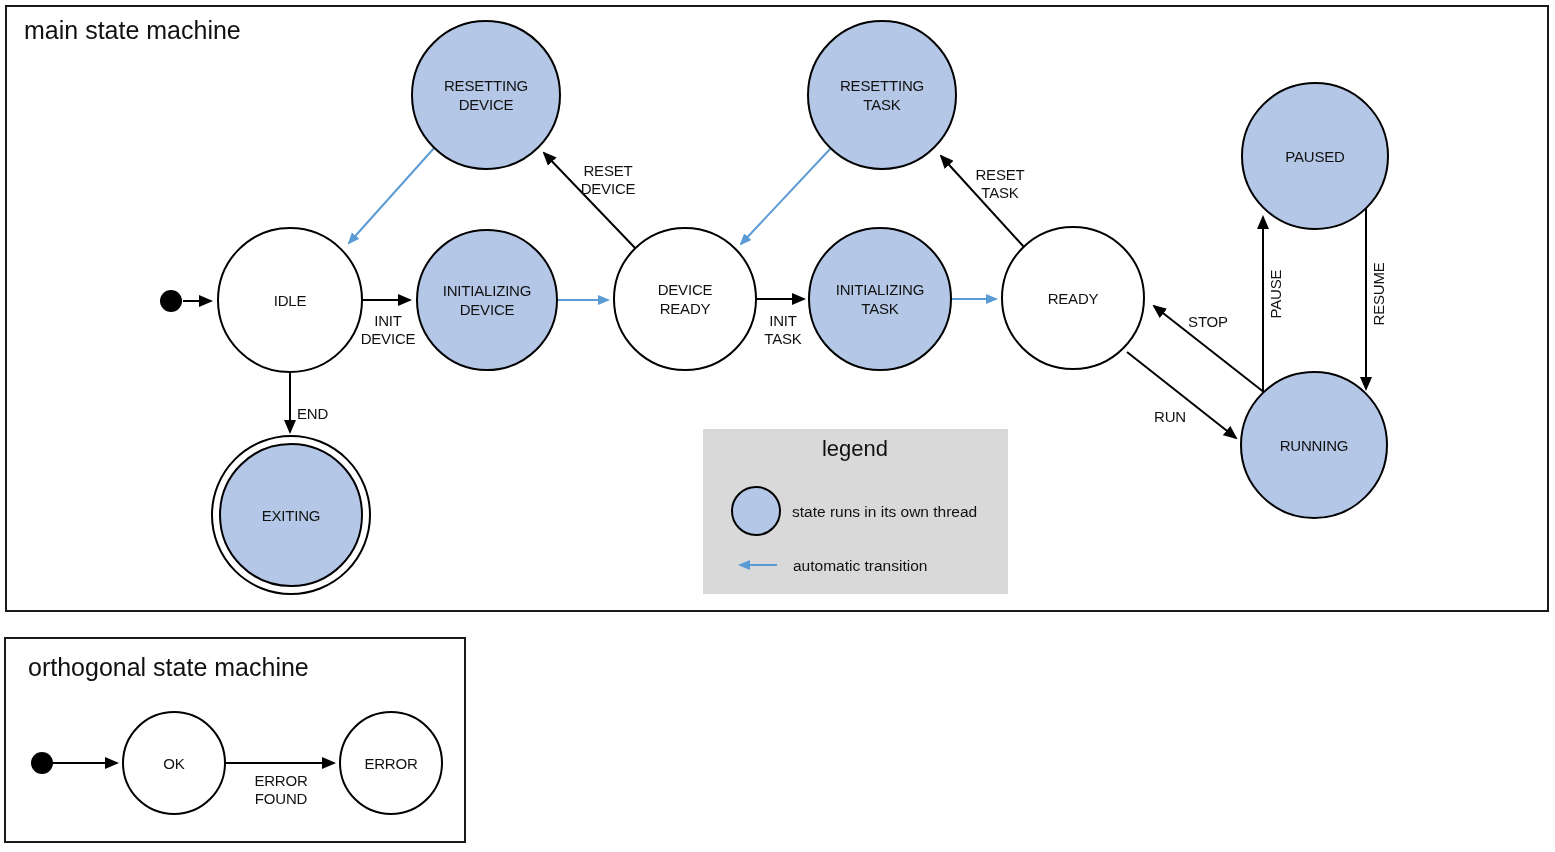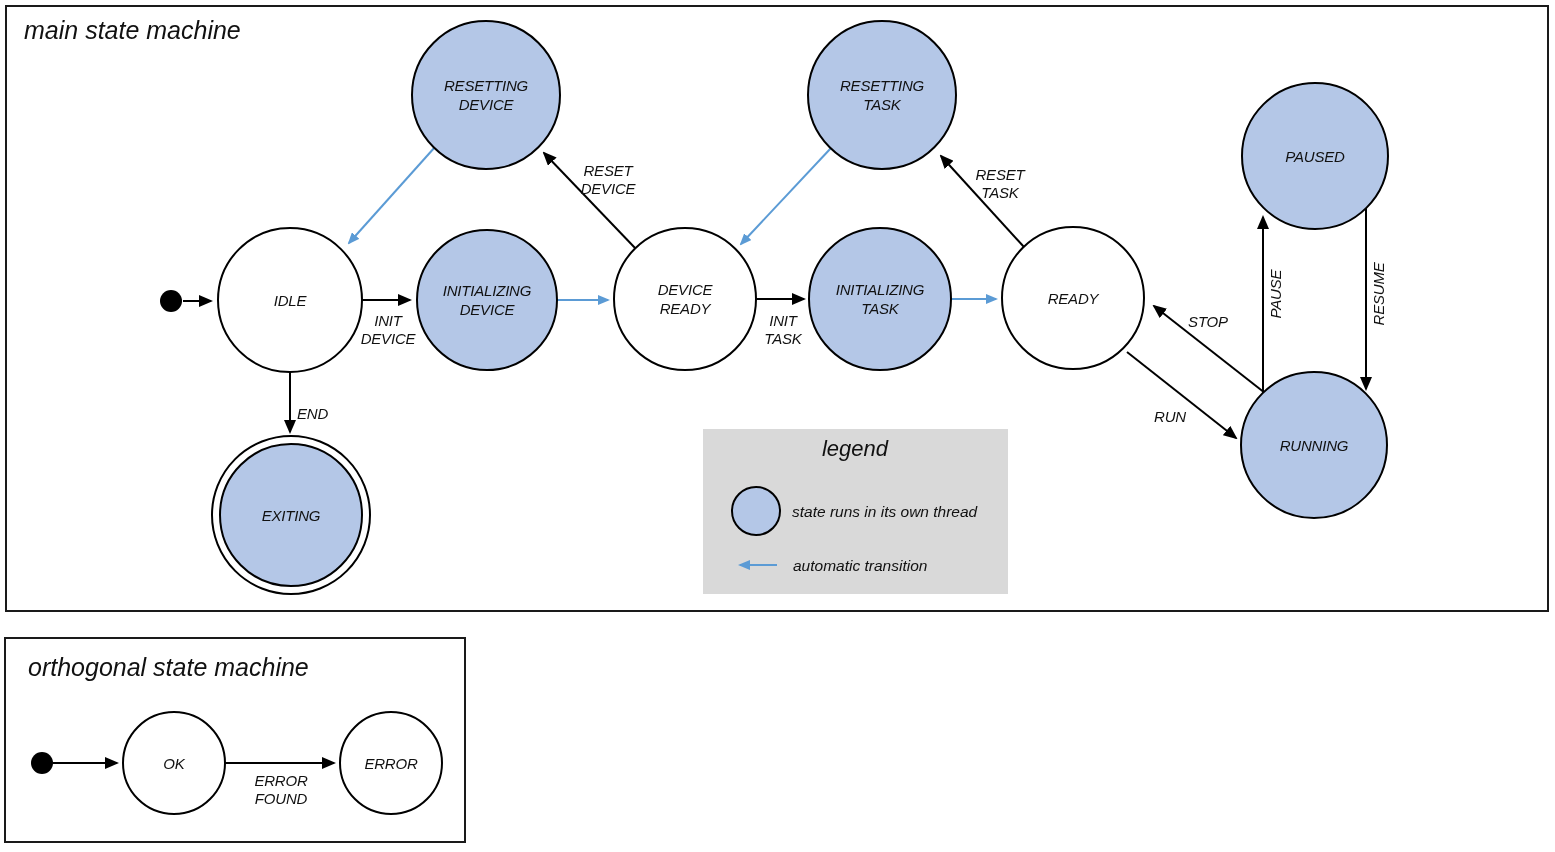--- a/index.html
+++ b/index.html
@@ -1,16 +1,16 @@
 <!DOCTYPE html>
 <html><head>
 <meta charset="utf-8">
 <style>
   html, body { margin: 0; padding: 0; background: #ffffff; }
-  .canvas { position: relative; width: 1530px; height: 852px; background: #ffffff; font-style: italic; }
+  .canvas { position: relative; width: 1530px; height: 852px; background: #ffffff; }
   svg text {
     font-family: "Liberation Sans", "DejaVu Sans", sans-serif;
     fill: #111111;
   }
   .box-title   { font-size: 25px; }
   .legend-title{ font-size: 22px; text-anchor: middle; }
   .legend-item { font-size: 15.5px; }
   .state-label { font-size: 15px; text-anchor: middle; letter-spacing: -0.2px; }
   .trans-label { font-size: 15px; text-anchor: middle; letter-spacing: -0.2px; }
   .trans-label.anchor-start { text-anchor: start; }

